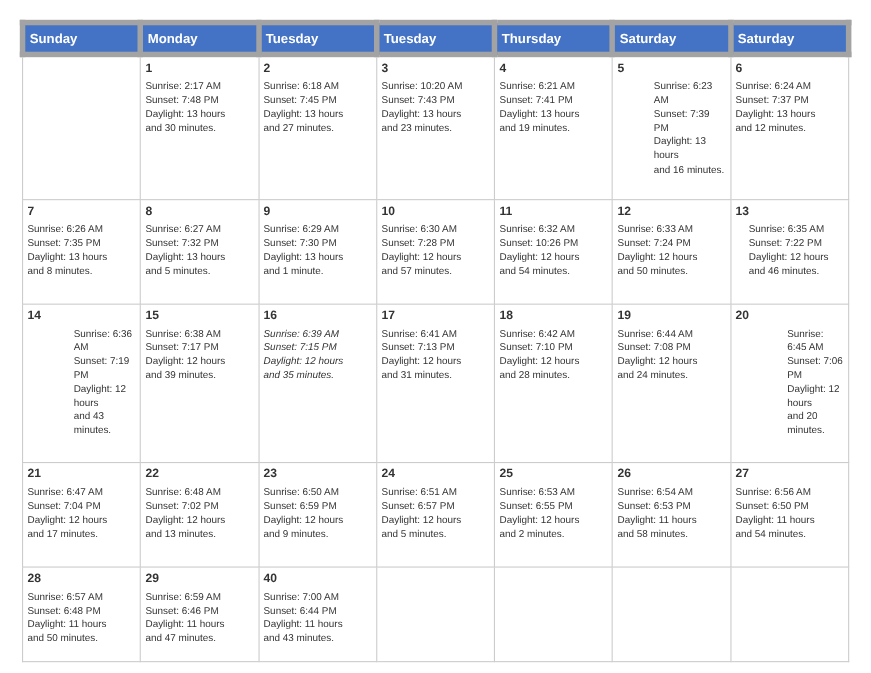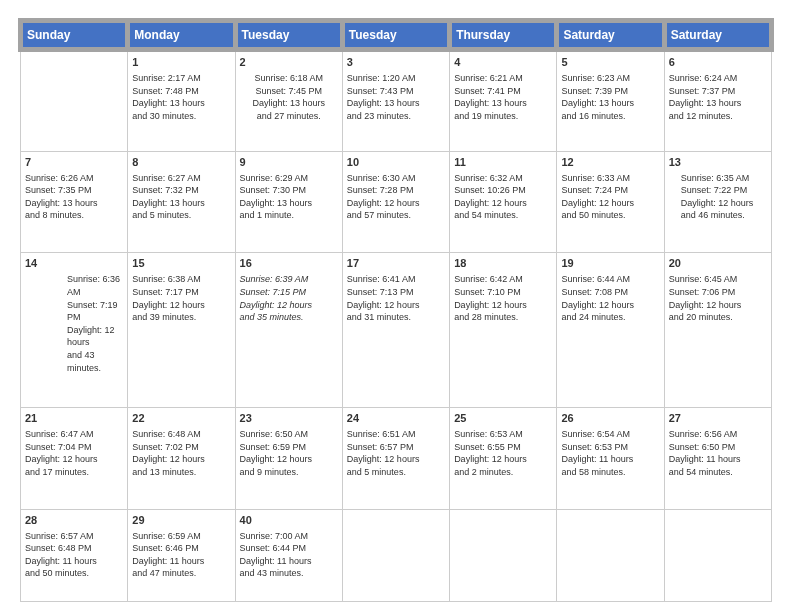--- a/index.html
+++ b/index.html
@@ -119,42 +119,42 @@
           <td class="empty"></td>
           <td>
             <span class="day-number">1</span>
             <div class="cell-text" style="white-space: pre-line;">Sunrise: 2:17 AM
 Sunset: 7:48 PM
 Daylight: 13 hours
 and 30 minutes.</div>
           </td>
           <td>
             <span class="day-number">2</span>
-            <div class="cell-text" style="white-space: pre-line; text-align: center;">Sunrise: 6:18 AM
+            <div class="cell-text" style="white-space: pre-line;">Sunrise: 6:18 AM
 Sunset: 7:45 PM
 Daylight: 13 hours
 and 27 minutes.</div>
           </td>
           <td>
             <span class="day-number">3</span>
-            <div class="cell-text" style="white-space: pre-line;">Sunrise: 1:20 AM
+            <div class="cell-text" style="white-space: pre-line;">Sunrise: 10:20 AM
 Sunset: 7:43 PM
 Daylight: 13 hours
 and 23 minutes.</div>
           </td>
           <td>
             <span class="day-number">4</span>
             <div class="cell-text" style="white-space: pre-line;">Sunrise: 6:21 AM
 Sunset: 7:41 PM
 Daylight: 13 hours
 and 19 minutes.</div>
           </td>
           <td>
             <span class="day-number">5</span>
-            <div class="cell-text" style="white-space: pre-line;">Sunrise: 6:23 AM
+            <div class="cell-text" style="white-space: pre-line; margin-left: 33px;">Sunrise: 6:23 AM
 Sunset: 7:39 PM
 Daylight: 13 hours
 and 16 minutes.</div>
           </td>
           <td>
             <span class="day-number">6</span>
             <div class="cell-text" style="white-space: pre-line;">Sunrise: 6:24 AM
 Sunset: 7:37 PM
 Daylight: 13 hours
 and 12 minutes.</div>
@@ -249,21 +249,21 @@
           </td>
           <td>
             <span class="day-number">19</span>
             <div class="cell-text" style="white-space: pre-line;">Sunrise: 6:44 AM
 Sunset: 7:08 PM
 Daylight: 12 hours
 and 24 minutes.</div>
           </td>
           <td>
             <span class="day-number">20</span>
-            <div class="cell-text" style="white-space: pre-line;">Sunrise: 6:45 AM
+            <div class="cell-text" style="white-space: pre-line; margin-left: 47px;">Sunrise: 6:45 AM
 Sunset: 7:06 PM
 Daylight: 12 hours
 and 20 minutes.</div>
           </td>
         </tr>
         <tr>
           <td>
             <span class="day-number">21</span>
             <div class="cell-text" style="white-space: pre-line;">Sunrise: 6:47 AM
 Sunset: 7:04 PM

